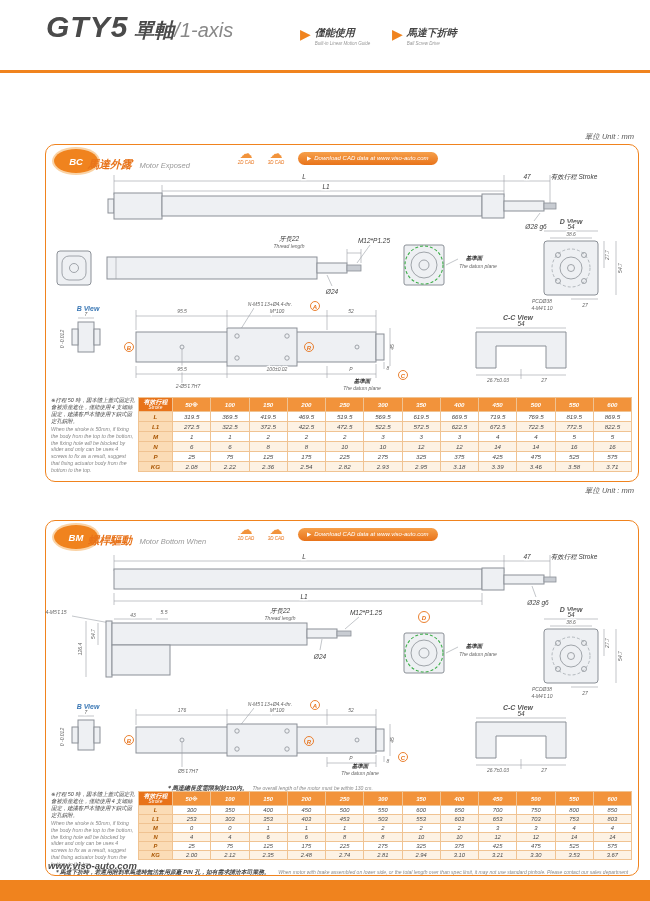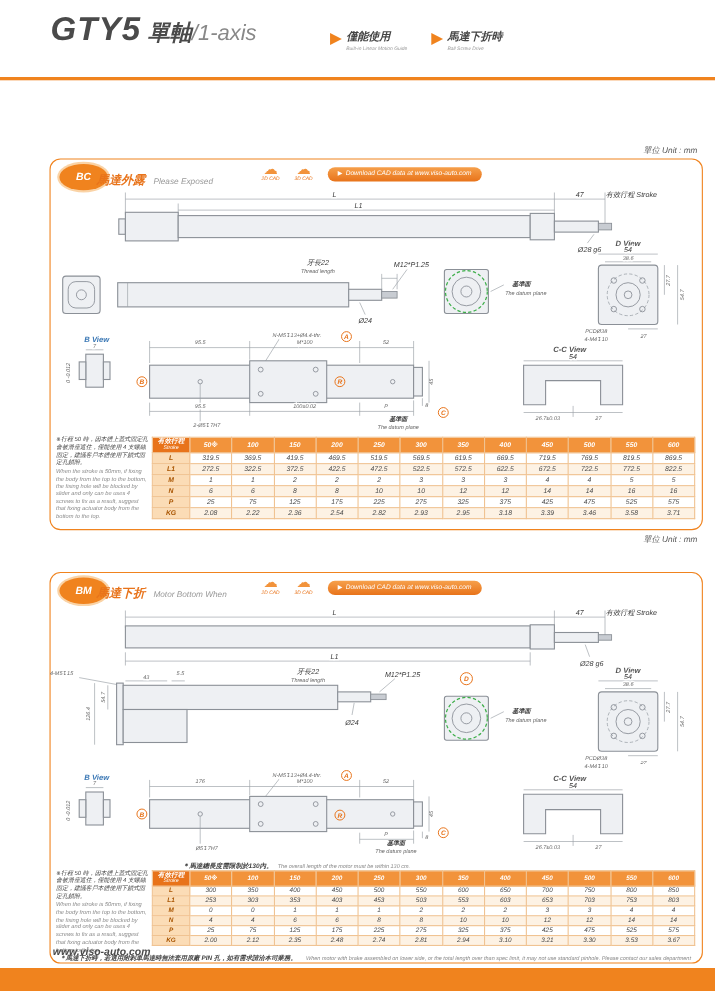--- a/index.html
+++ b/index.html
@@ -97,21 +97,21 @@
   </div>
   <div class="rule"></div>
 
 
   <div class="unit" style="top:132px">單位 Unit : mm</div>
 
   <section class="card" style="top:144px;height:336px">
     <div class="badge">BC</div>
     <div class="ctitle">
       <span class="ct-zh">馬達外露</span>
-      <span class="ct-en">Please Exposed</span>
+      <span class="ct-en">Motor Exposed</span>
     </div>
     <div class="cloud" style="left:186px">
       <div class="cl-ic">☁</div>
       <div class="cl-tx">2D CAD</div>
     </div>
     <div class="cloud" style="left:216px">
       <div class="cl-ic">☁</div>
       <div class="cl-tx">3D CAD</div>
     </div>
     <div class="dl">
@@ -403,21 +403,21 @@
           </tbody>
         </table>
       </div>
   </section>
 
   <div class="unit" style="top:486px">單位 Unit : mm</div>
 
   <section class="card" style="top:520px;height:354px">
     <div class="badge">BM</div>
     <div class="ctitle">
-      <span class="ct-zh">馬達下折</span>
+      <span class="ct-zh">螺桿驅動</span>
       <span class="ct-en">Motor Bottom When</span>
     </div>
     <div class="cloud" style="left:186px">
       <div class="cl-ic">☁</div>
       <div class="cl-tx">2D CAD</div>
     </div>
     <div class="cloud" style="left:216px">
       <div class="cl-ic">☁</div>
       <div class="cl-tx">3D CAD</div>
     </div>

